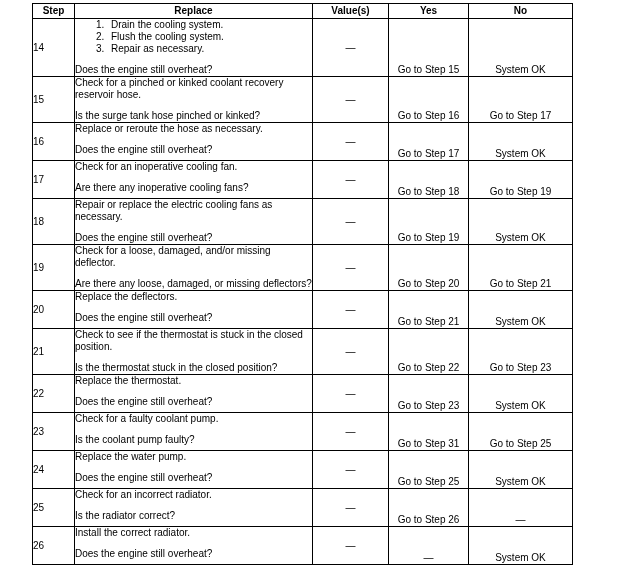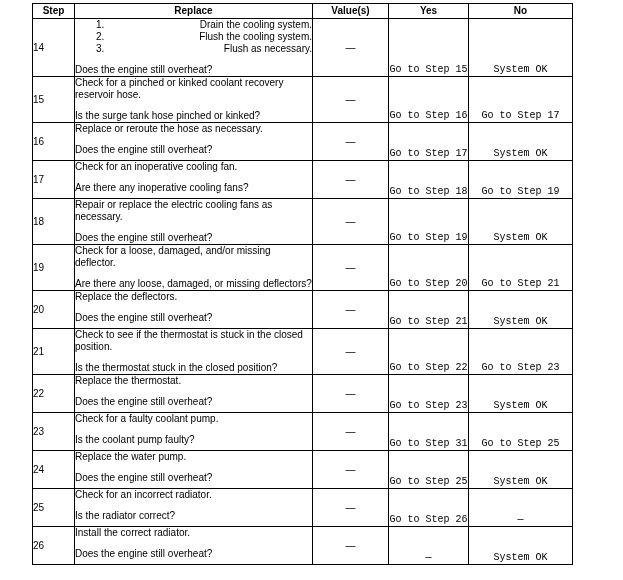--- a/index.html
+++ b/index.html
@@ -52,33 +52,31 @@
   }
   td.c-value {
     text-align: center;
     vertical-align: middle;
   }
   td.c-yes,
   td.c-no {
     text-align: center;
     vertical-align: bottom;
     padding-bottom: 3px;
-    font-family: Liberation Mono, monospace;
   }
   .action-text {
     margin: 0;
   }
   ol.action-list {
     margin: 0 0 4px 0;
     padding-left: 32px;
   }
   ol.action-list li {
     margin: 0;
     padding-left: 4px;
-    text-align: right;
   }
   .action-question {
     margin-top: 9px;
   }
 </style>
 </head>
 <body>
 
 <div class="page">
   <table class="diag">
@@ -98,21 +96,21 @@
         <th>No</th>
       </tr>
     </thead>
     <tbody>
         <tr>
           <td class="c-step">14</td>
           <td class="c-action">
             <ol class="action-list">
               <li>Drain the cooling system.</li>
               <li>Flush the cooling system.</li>
-              <li>Flush as necessary.</li>
+              <li>Repair as necessary.</li>
             </ol>
             <div class="action-question">Does the engine still overheat?</div>
           </td>
           <td class="c-value">—</td>
           <td class="c-yes">Go to Step 15</td>
           <td class="c-no">System OK</td>
         </tr>
         <tr>
           <td class="c-step">15</td>
           <td class="c-action">

